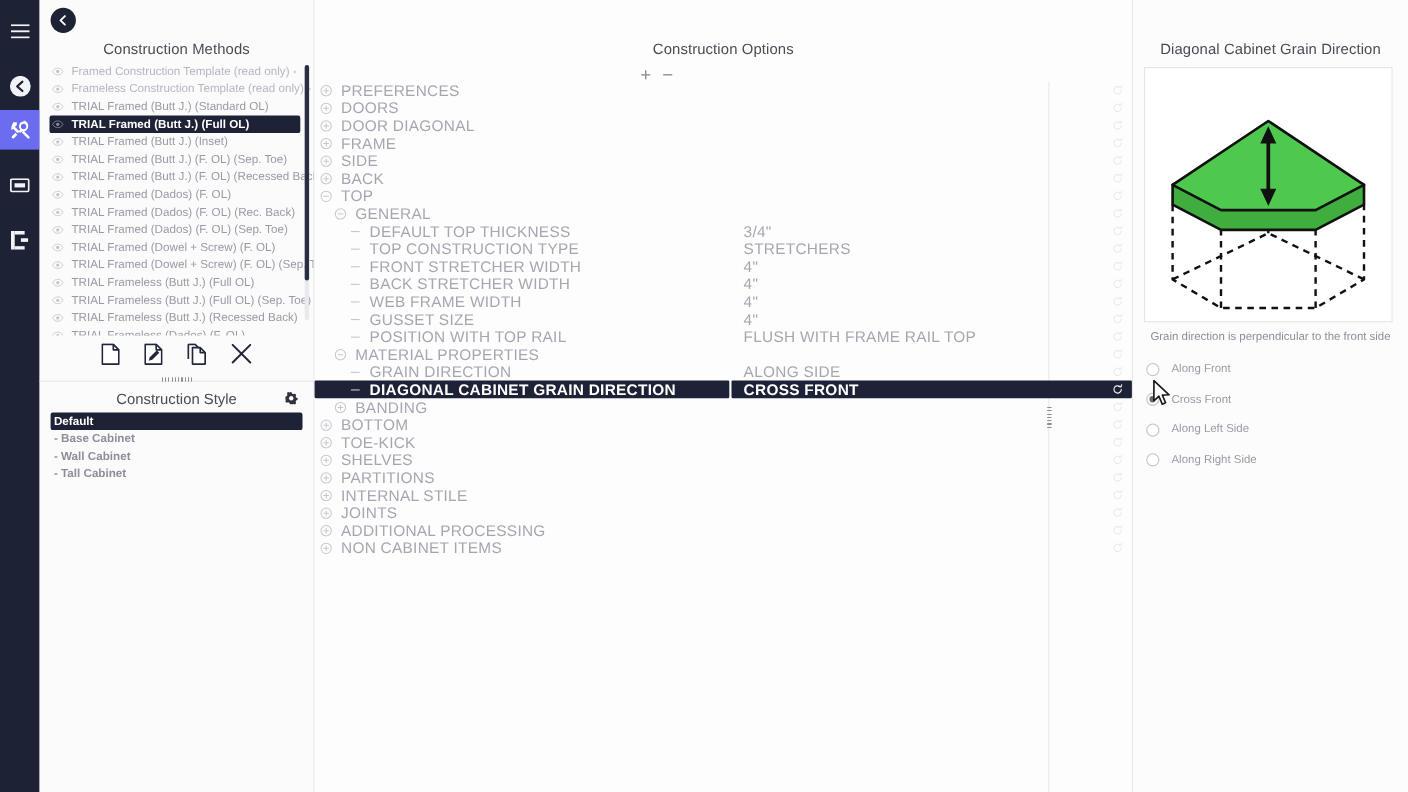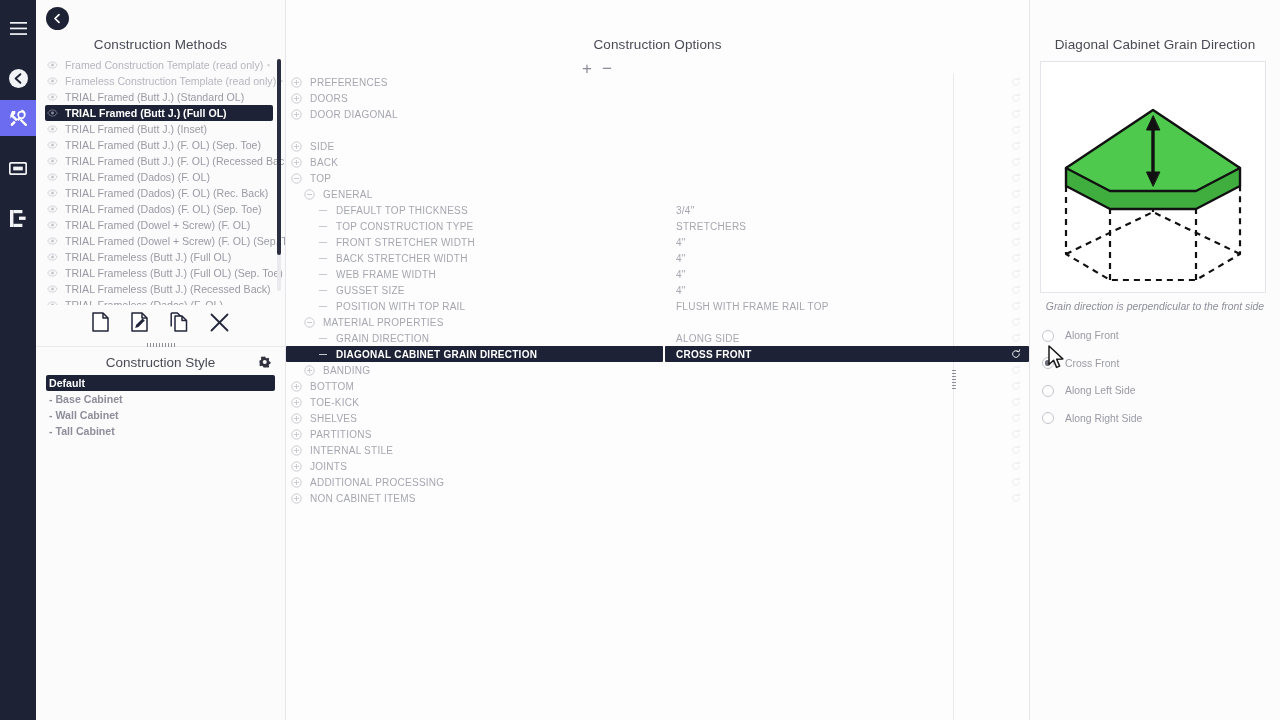--- a/index.html
+++ b/index.html
@@ -135,21 +135,21 @@
     display: flex; gap: 10px; color: #8a8a96; font-size: 17px; line-height: 14px;
   }
   .pm-bar span { cursor: default; }
 
   .opt-area { position: absolute; left: 0; top: 74px; right: 0; bottom: 0; }
   .opt-row {
     position: relative;
     height: 16px;
     display: flex;
     align-items: center;
-    font-size: 10px;
+    font-size: 14px;
     color: #a6a6b1;
     letter-spacing: .25px;
     white-space: nowrap;
   }
   .opt-name { position: relative; width: 377px; flex: 0 0 377px; display:flex; align-items:center; height:16px; }
   .opt-name .nm { display:block; padding-left: 4px; }
   .opt-name.sel {
     background: #1d2237; border-radius: 1px;
   }
   .opt-name.sel .nm { color: #fff; font-weight: bold; }
@@ -187,21 +187,21 @@
   }
   .preview-box {
     margin: 4px 14px 0 10px;
     height: 232px;
     border: 1px solid #e4e4ea;
     background: #fff;
     display: flex; align-items: center; justify-content: center;
   }
   .caption {
     font-size: 10.4px; color: #8e8e9b;
-    text-align: center; padding: 8px 6px 0 6px; font-style: italic;
+    text-align: center; padding: 8px 6px 0 6px;
   }
   .radios { padding: 10px 0 0 12px; }
   .radio-row {
     display: flex; align-items: center;
     height: 27.5px;
     font-size: 10.4px; color: #9a9aa6;
   }
   .rdot {
     width: 12px; height: 12px; border-radius: 50%;
     border: 1.4px solid #c3c3cd; background: #fff;
@@ -572,20 +572,32 @@
               <span class="vtxt"></span>
               <span class="rst">
                 <svg width="10" height="10" viewBox="0 0 12 12">
                   <path d="M10 6 a4 4 0 1 1-1.6-3.2" fill="none" stroke="#c9c9d2" stroke-width="1.2" stroke-linecap="round"></path>
                   <path d="M10.4 0.9 L9.6 3.4 L7.1 2.7" fill="none" stroke="#c9c9d2" stroke-width="1.2" stroke-linecap="round" stroke-linejoin="round"></path>
                 </svg>
               </span>
             </div>
           </div>
           <div class="opt-row">
+            <div class="opt-name">
+              <div class="tnode">
+                <span class="ind" style="width: 5px;"></span>
+                <span class="twist">
+                  <svg width="11" height="11" viewBox="0 0 12 12">
+                    <circle cx="6" cy="6" r="5.1" fill="none" stroke="#c6c6cf" stroke-width="1"></circle>
+                    <path d="M3.3 6 h5.4 M6 3.3 v5.4" stroke="#c6c6cf" stroke-width="1"></path>
+                  </svg>
+                </span>
+                <span class="nm">FRAME</span>
+              </div>
+            </div>
             <div class="opt-val">
               <span class="vtxt"></span>
               <span class="rst">
                 <svg width="10" height="10" viewBox="0 0 12 12">
                   <path d="M10 6 a4 4 0 1 1-1.6-3.2" fill="none" stroke="#c9c9d2" stroke-width="1.2" stroke-linecap="round"></path>
                   <path d="M10.4 0.9 L9.6 3.4 L7.1 2.7" fill="none" stroke="#c9c9d2" stroke-width="1.2" stroke-linecap="round" stroke-linejoin="round"></path>
                 </svg>
               </span>
             </div>
           </div>

